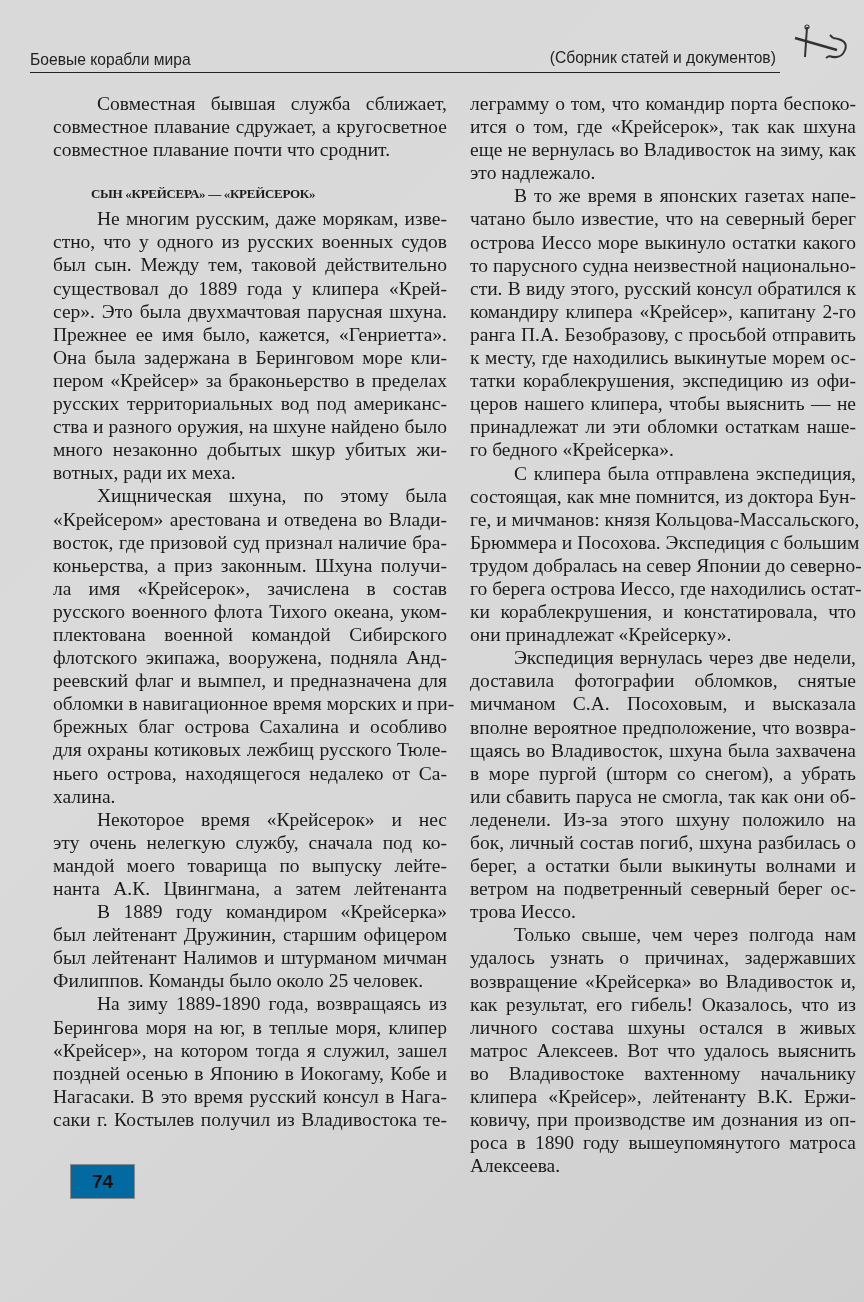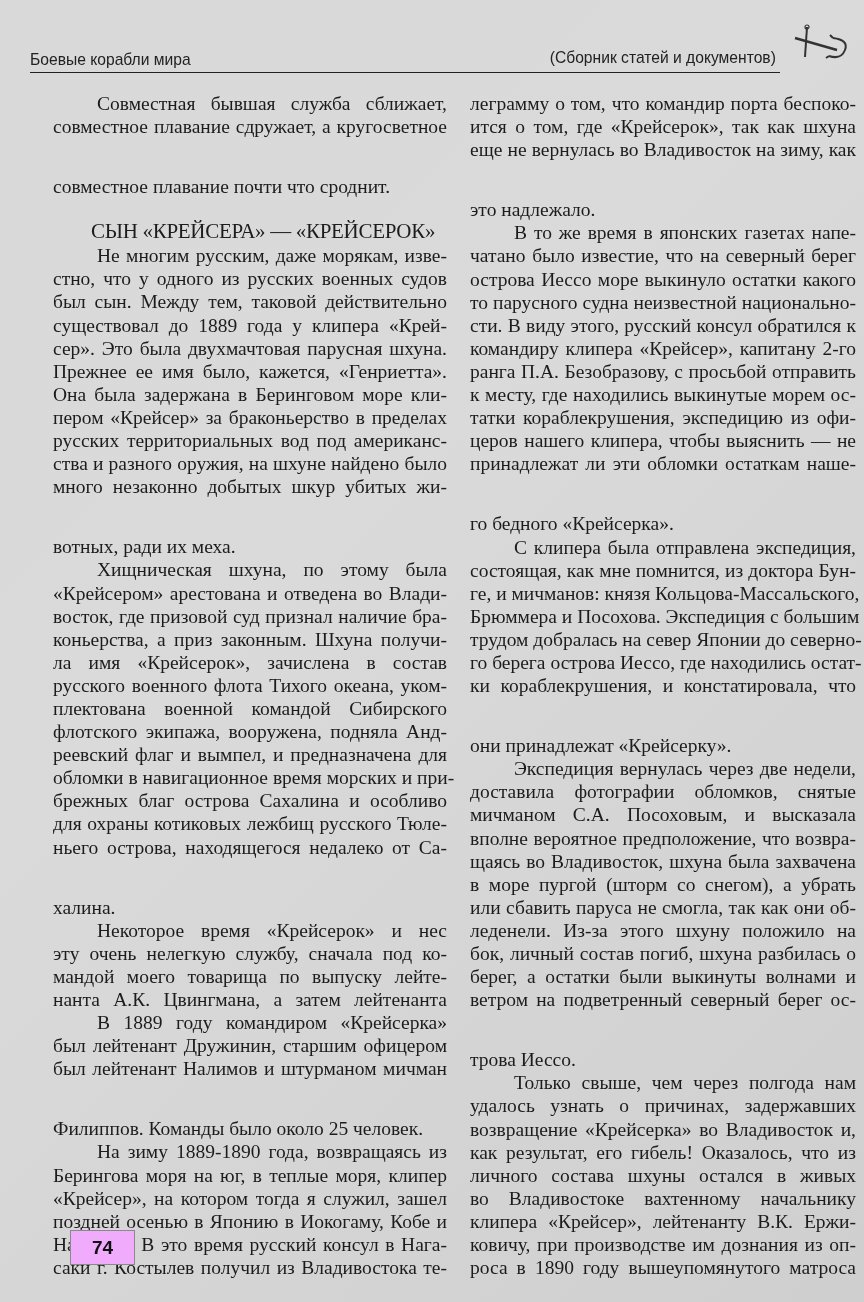--- a/index.html
+++ b/index.html
@@ -31,31 +31,31 @@
       position: absolute; top: 92px;
       font-family: "Liberation Serif", serif; font-size: 19.5px; line-height: 23.1px;
       color: #1c1c1c;
     }
     .col.left { left: 53px; width: 394px; }
     .col.right { left: 470px; width: 386px; }
     .line {
       display: block; white-space: nowrap; text-align: justify; text-align-last: justify;
       height: 23.1px;
     }
-    .line.last { text-align-last: left; margin-top: 37px; }
+    .line.last { text-align-last: left; }
     .line.indent { padding-left: 44px; }
     .gap { height: 20px; }
     .heading {
-      font-weight: normal; font-size: 21px; padding-left: 38px;
+      font-weight: bold; font-size: 13px; padding-left: 38px;
       white-space: nowrap; height: 26px; line-height: 26px;
       letter-spacing: -0.3px;
     }
     .pagebox {
-      position: absolute; left: 70px; top: 1230px; width: 63px; height: 33px;
-      background: #f0abfc; border: 1px solid #8a8a8a;
+      position: absolute; left: 70px; top: 1164px; width: 63px; height: 33px;
+      background: #0369a1; border: 1px solid #8a8a8a;
       font-family: "Liberation Sans", sans-serif; font-weight: bold; font-size: 19px;
       color: #111; text-align: center; line-height: 33px;
     }
   </style>
 </head>
 <body>
 
 <div class="header">
   <span class="left">Боевые корабли мира</span>
   <span class="right">(Сборник статей и документов)</span>
@@ -155,20 +155,21 @@
   <span class="line">леденели. Из-за этого шхуну положило на</span>
   <span class="line">бок, личный состав погиб, шхуна разбилась о</span>
   <span class="line">берег, а остатки были выкинуты волнами и</span>
   <span class="line">ветром на подветренный северный берег ос-</span>
   <span class="line last">трова Иессо.</span>
   <span class="line indent">Только свыше, чем через полгода нам</span>
   <span class="line">удалось узнать о причинах, задержавших</span>
   <span class="line">возвращение «Крейсерка» во Владивосток и,</span>
   <span class="line">как результат, его гибель! Оказалось, что из</span>
   <span class="line">личного состава шхуны остался в живых</span>
+  <span class="line">матрос Алексеев. Вот что удалось выяснить</span>
   <span class="line">во Владивостоке вахтенному начальнику</span>
   <span class="line">клипера «Крейсер», лейтенанту В.К. Ержи-</span>
   <span class="line">ковичу, при производстве им дознания из оп-</span>
   <span class="line">роса в 1890 году вышеупомянутого матроса</span>
   <span class="line last">Алексеева.</span>
 </div>
 
 <div class="pagebox">74</div>
 
 </body></html>

